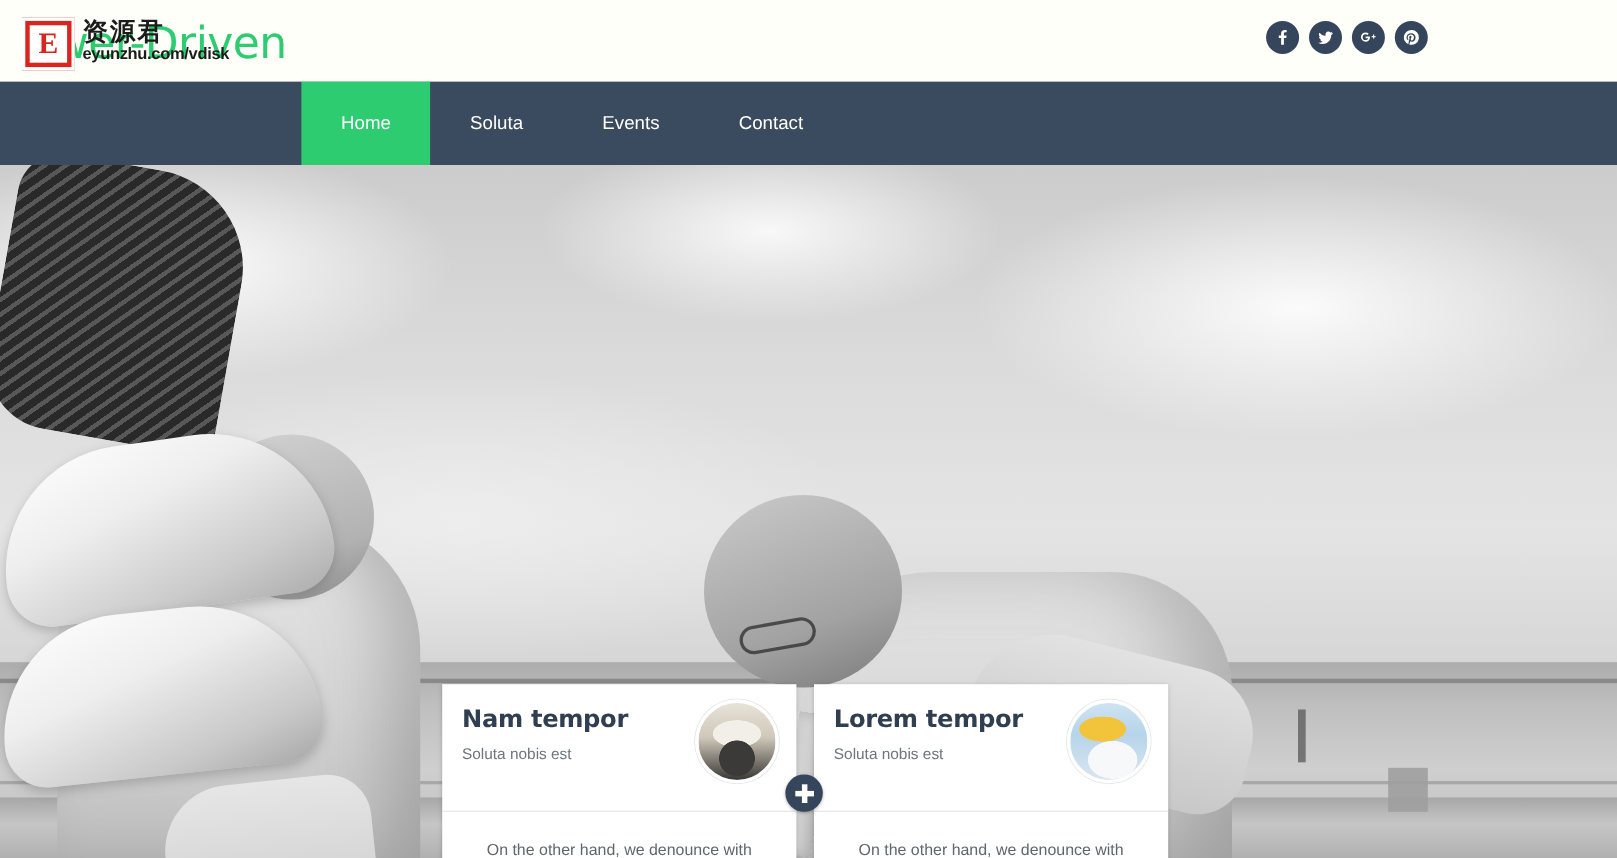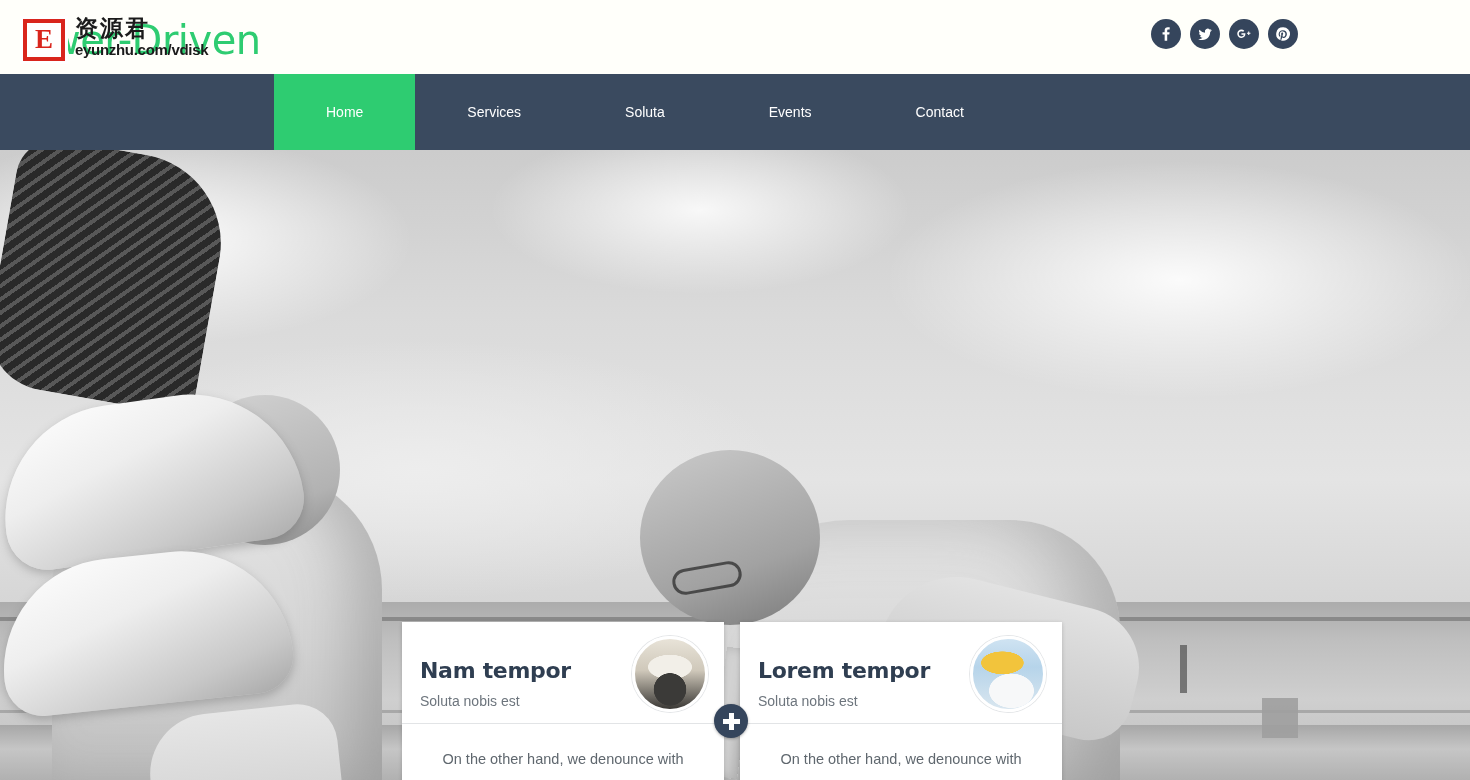--- a/index.html
+++ b/index.html
@@ -81,22 +81,22 @@
     z-index: 15;
   }
   .nav-inner {
     position: relative; height: 76px;
     margin-left: 274px;
     display: flex; align-items: stretch;
   }
   .nav-item {
     height: 76px;
     display: flex; align-items: center; 
-    color: #ffffff; font-size: 14px;
-    padding: 0 52px;
+    color: #ffffff; font-size: 17px;
+    padding: 0 36px;
     cursor: pointer;
     white-space: nowrap;
   }
   .nav-item.active { background: #2ecc71; }
 
   
   .hero {
     position: absolute; top: 150px; left: 0;
     width: 1470px; height: 630px;
     overflow: hidden;
@@ -215,22 +215,22 @@
     display: flex; align-items: flex-start;
     z-index: 10;
   }
   .card {
     width: 322px;
     background: #ffffff;
     box-shadow: 0 1px 4px rgba(0,0,0,0.18);
   }
   .card-head {
     position: relative;
-    height: 102px;
-    padding: 36px 18px 0 18px;
+    height: 116px;
+    padding: 20px 18px 0 18px;
     border-bottom: 1px solid #e2e4e6;
   }
   .card-title {
     font-size: 22px; font-weight: bold;
     color: #2f3e51;
     font-family: "DejaVu Sans", sans-serif;
     letter-spacing: -0.3px;
   }
   .card-sub {
     margin-top: 10px;
@@ -341,23 +341,20 @@
   </div>
 
   <div class="plus-btn"></div>
 
   <div class="nav">
     <div class="nav-inner">
       <div class="nav-item active">
         <span>Home</span>
       </div>
       <div class="nav-item">
-        <span>Services</span>
-      </div>
-      <div class="nav-item">
         <span>Soluta</span>
       </div>
       <div class="nav-item">
         <span>Events</span>
       </div>
       <div class="nav-item">
         <span>Contact</span>
       </div>
     </div>
   </div>

